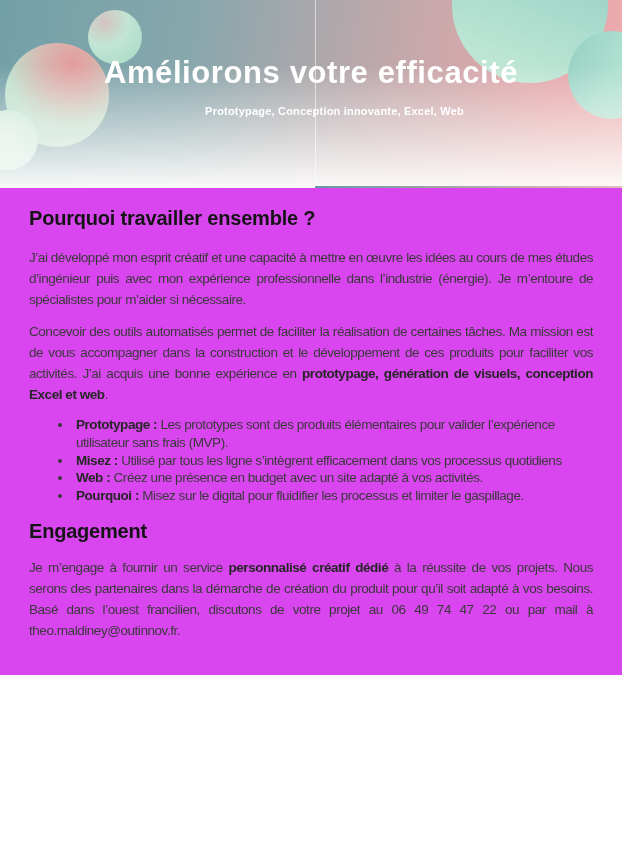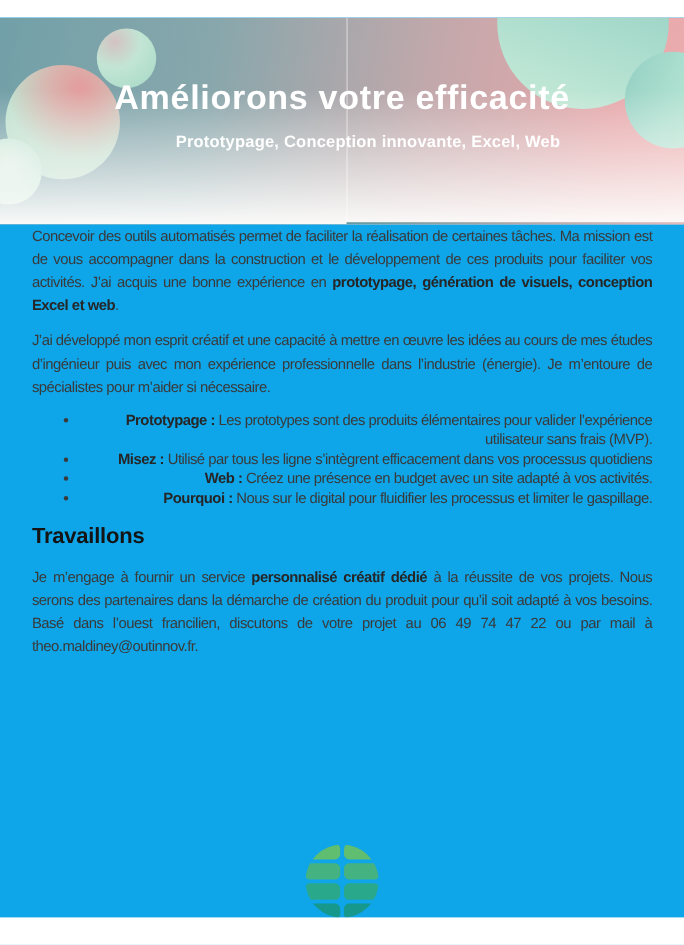--- a/index.html
+++ b/index.html
@@ -1,18 +1,18 @@
 <!DOCTYPE html>
 <html><head>
 <meta charset="utf-8">
 <style>
   html,body { margin:0; padding:0; background:#ffffff; }
   .page {
-    position:relative; width:622px; height:818px; margin:16px auto;
-    background:#0ea5e9; overflow:hidden;
+    position:relative; width:622px; height:675px; margin:0 auto;
+    background:#d946ef; overflow:hidden;
     font-family:"Liberation Sans", sans-serif; color:#3a3a3a;
   }
 
   
   .hero {
     position:relative; height:188px; overflow:hidden;
     background:linear-gradient(100deg,#72a0a8 0%,#87a7ac 30%,#c3a8ab 62%,#e7a8ab 88%,#edadaf 100%);
   }
   .circle { position:absolute; border-radius:50%; }
   .c1 { left:88px;  top:10px;  width:54px;  height:54px;
@@ -30,38 +30,38 @@
     background:linear-gradient(180deg,rgba(255,255,255,0) 35%,rgba(252,250,249,0.55) 72%,rgba(253,252,251,0.97) 100%);
   }
   .vline { position:absolute; left:315px; top:0; width:1px; height:100%;
            background:rgba(255,255,255,0.55); }
   .hero-underline {
     position:absolute; left:315px; right:0; bottom:0; height:2px;
     background:linear-gradient(90deg,#639aa1 0%,#b0a8a8 50%,#e3bcbd 100%);
   }
   .hero-text { position:absolute; top:0; left:0; right:0; text-align:center; color:#ffffff; }
   .hero-text h1 { margin:55px 0 0; font-size:31px; font-weight:bold; letter-spacing:0.6px; }
-  .hero-text .subtitle { margin:14px 0 0; font-size:15px; font-weight:bold; letter-spacing:0.2px;padding-left:47px; }
+  .hero-text .subtitle { margin:14px 0 0; font-size:11px; font-weight:bold; letter-spacing:0.2px;padding-left:47px; }
 
   
   main { padding:0 29px; }
   h2 { color:#141414; font-size:20px; font-weight:bold; margin:0; letter-spacing:-0.2px; }
   .h2-why { margin:19px 0 17px; }
   .h2-services { margin:9px 0 16px; }
   .h2-engagement { margin:15px 0 14px; }
   p.body-p {
     margin:0 0 11px; font-size:13.5px; line-height:21px; letter-spacing:-0.45px;
     text-align:justify; color:#3a3a3a;
   }
   p.body-p b, .services li b { color:#262626; }
   ul.services {
     margin:0 0 0; padding:0 0 0 44px; list-style:disc;
     font-size:13.5px; line-height:17.8px; letter-spacing:-0.45px; color:#3a3a3a;
   }
-  ul.services li { padding-left:3px;text-align:right; }
+  ul.services li { padding-left:3px; }
 
   
   footer { position:absolute; left:0; top:751px; width:622px; text-align:center; }
 </style>
 </head>
 <body>
 
 <div class="page">
 
   <header class="hero">
@@ -73,31 +73,32 @@
     <div class="hero-fade"></div>
     <div class="vline"></div>
     <div class="hero-text">
       <h1>Améliorons votre efficacité</h1>
       <div class="subtitle">Prototypage, Conception innovante, Excel, Web</div>
     </div>
     <div class="hero-underline"></div>
   </header>
 
   <main>
+    <h2 class="h2-why">Pourquoi travailler ensemble ?</h2>
+    <p class="body-p">J’ai développé mon esprit créatif et une capacité à mettre en œuvre les idées au cours de mes études d’ingénieur puis avec mon expérience professionnelle dans l’industrie (énergie). Je m’entoure de spécialistes pour m’aider si nécessaire.</p>
     <p class="body-p">Concevoir des outils automatisés permet de faciliter la réalisation de certaines tâches. Ma mission est de vous accompagner dans la construction et le développement de ces produits pour faciliter vos activités. J’ai acquis une bonne expérience en <b>prototypage, génération de visuels, conception Excel et web</b>.</p>
-    <p class="body-p">J’ai développé mon esprit créatif et une capacité à mettre en œuvre les idées au cours de mes études d’ingénieur puis avec mon expérience professionnelle dans l’industrie (énergie). Je m’entoure de spécialistes pour m’aider si nécessaire.</p>
 
     <ul class="services">
       <li><b>Prototypage :</b><span> Les prototypes sont des produits élémentaires pour valider l’expérience utilisateur sans frais (MVP).</span></li>
       <li><b>Misez :</b><span> Utilisé par tous les ligne s’intègrent efficacement dans vos processus quotidiens</span></li>
       <li><b>Web :</b><span> Créez une présence en budget avec un site adapté à vos activités.</span></li>
-      <li><b>Pourquoi :</b><span> Nous sur le digital pour fluidifier les processus et limiter le gaspillage.</span></li>
+      <li><b>Pourquoi :</b><span> Misez sur le digital pour fluidifier les processus et limiter le gaspillage.</span></li>
     </ul>
 
-    <h2 class="h2-engagement">Travaillons</h2>
+    <h2 class="h2-engagement">Engagement</h2>
     <p class="body-p">Je m’engage à fournir un service <b>personnalisé créatif dédié</b> à la réussite de vos projets. Nous serons des partenaires dans la démarche de création du produit pour qu’il soit adapté à vos besoins. Basé dans l’ouest francilien, discutons de votre projet au 06 49 74 47 22 ou par mail à theo.maldiney@outinnov.fr.</p>
   </main>
 
   <footer>
     <svg width="68" height="68" viewBox="0 0 100 100" aria-hidden="true">
       <defs>
         <clipPath id="logo-clip">
             <circle cx="50" cy="50" r="49"></circle>
           </clipPath>
       </defs>

